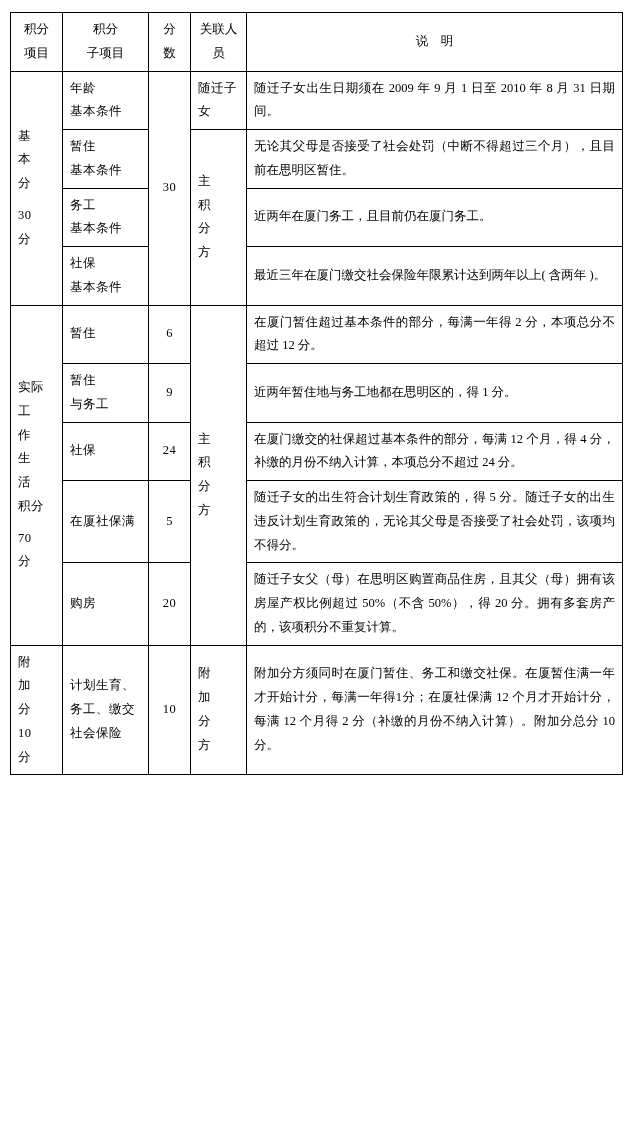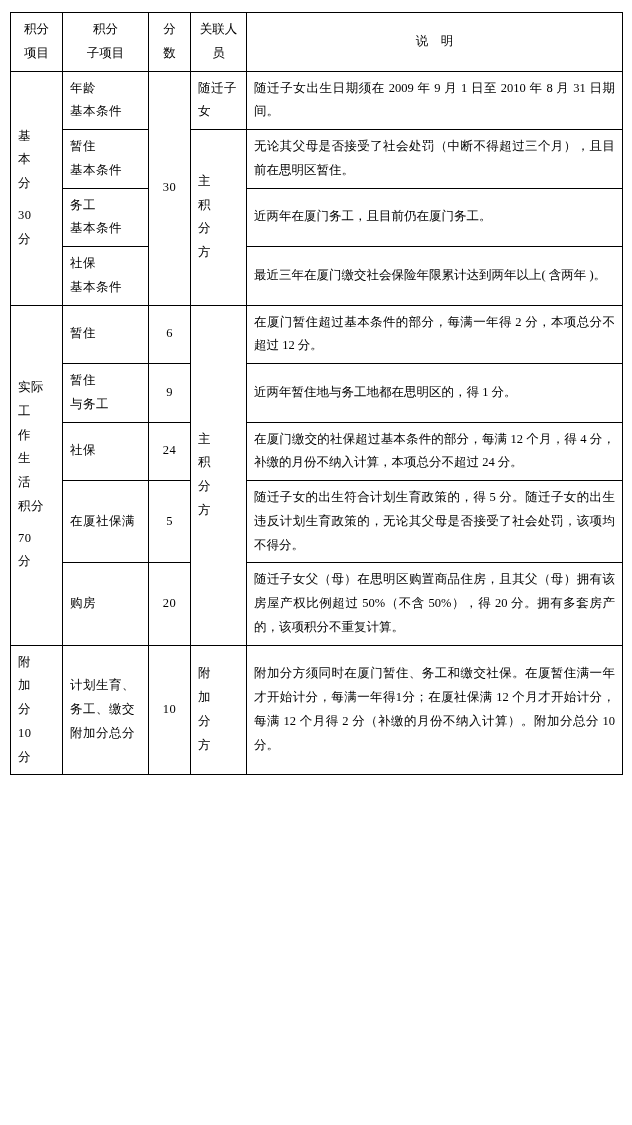--- a/index.html
+++ b/index.html
@@ -237,21 +237,21 @@
         <td class="vcell big">
           <span class="ln">附</span>
           <span class="ln">加</span>
           <span class="ln">分</span>
           <span class="ln">10</span>
           <span class="ln">分</span>
         </td>
         <td class="vcell">
           <span class="ln">计划生育、</span>
           <span class="ln">务工、缴交</span>
-          <span class="ln">附加分总分</span>
+          <span class="ln">社会保险</span>
         </td>
         <td class="vcell num">
           <span>10</span>
         </td>
         <td class="vcell">
           <span class="ln">附</span>
           <span class="ln">加</span>
           <span class="ln">分</span>
           <span class="ln">方</span>
         </td>

